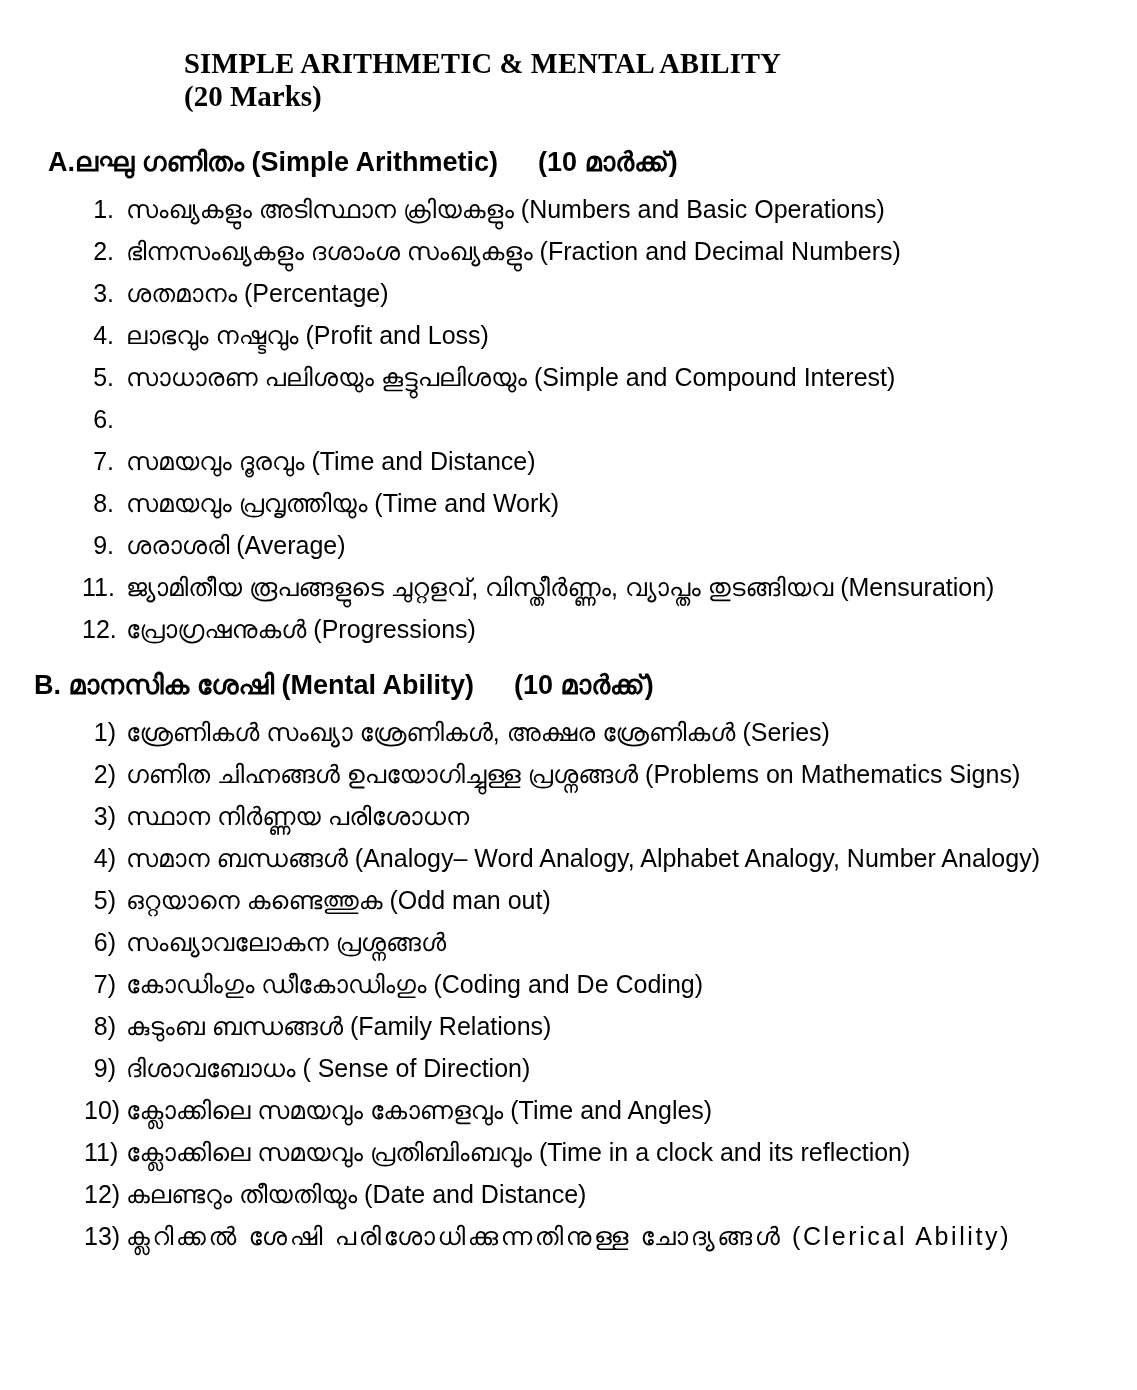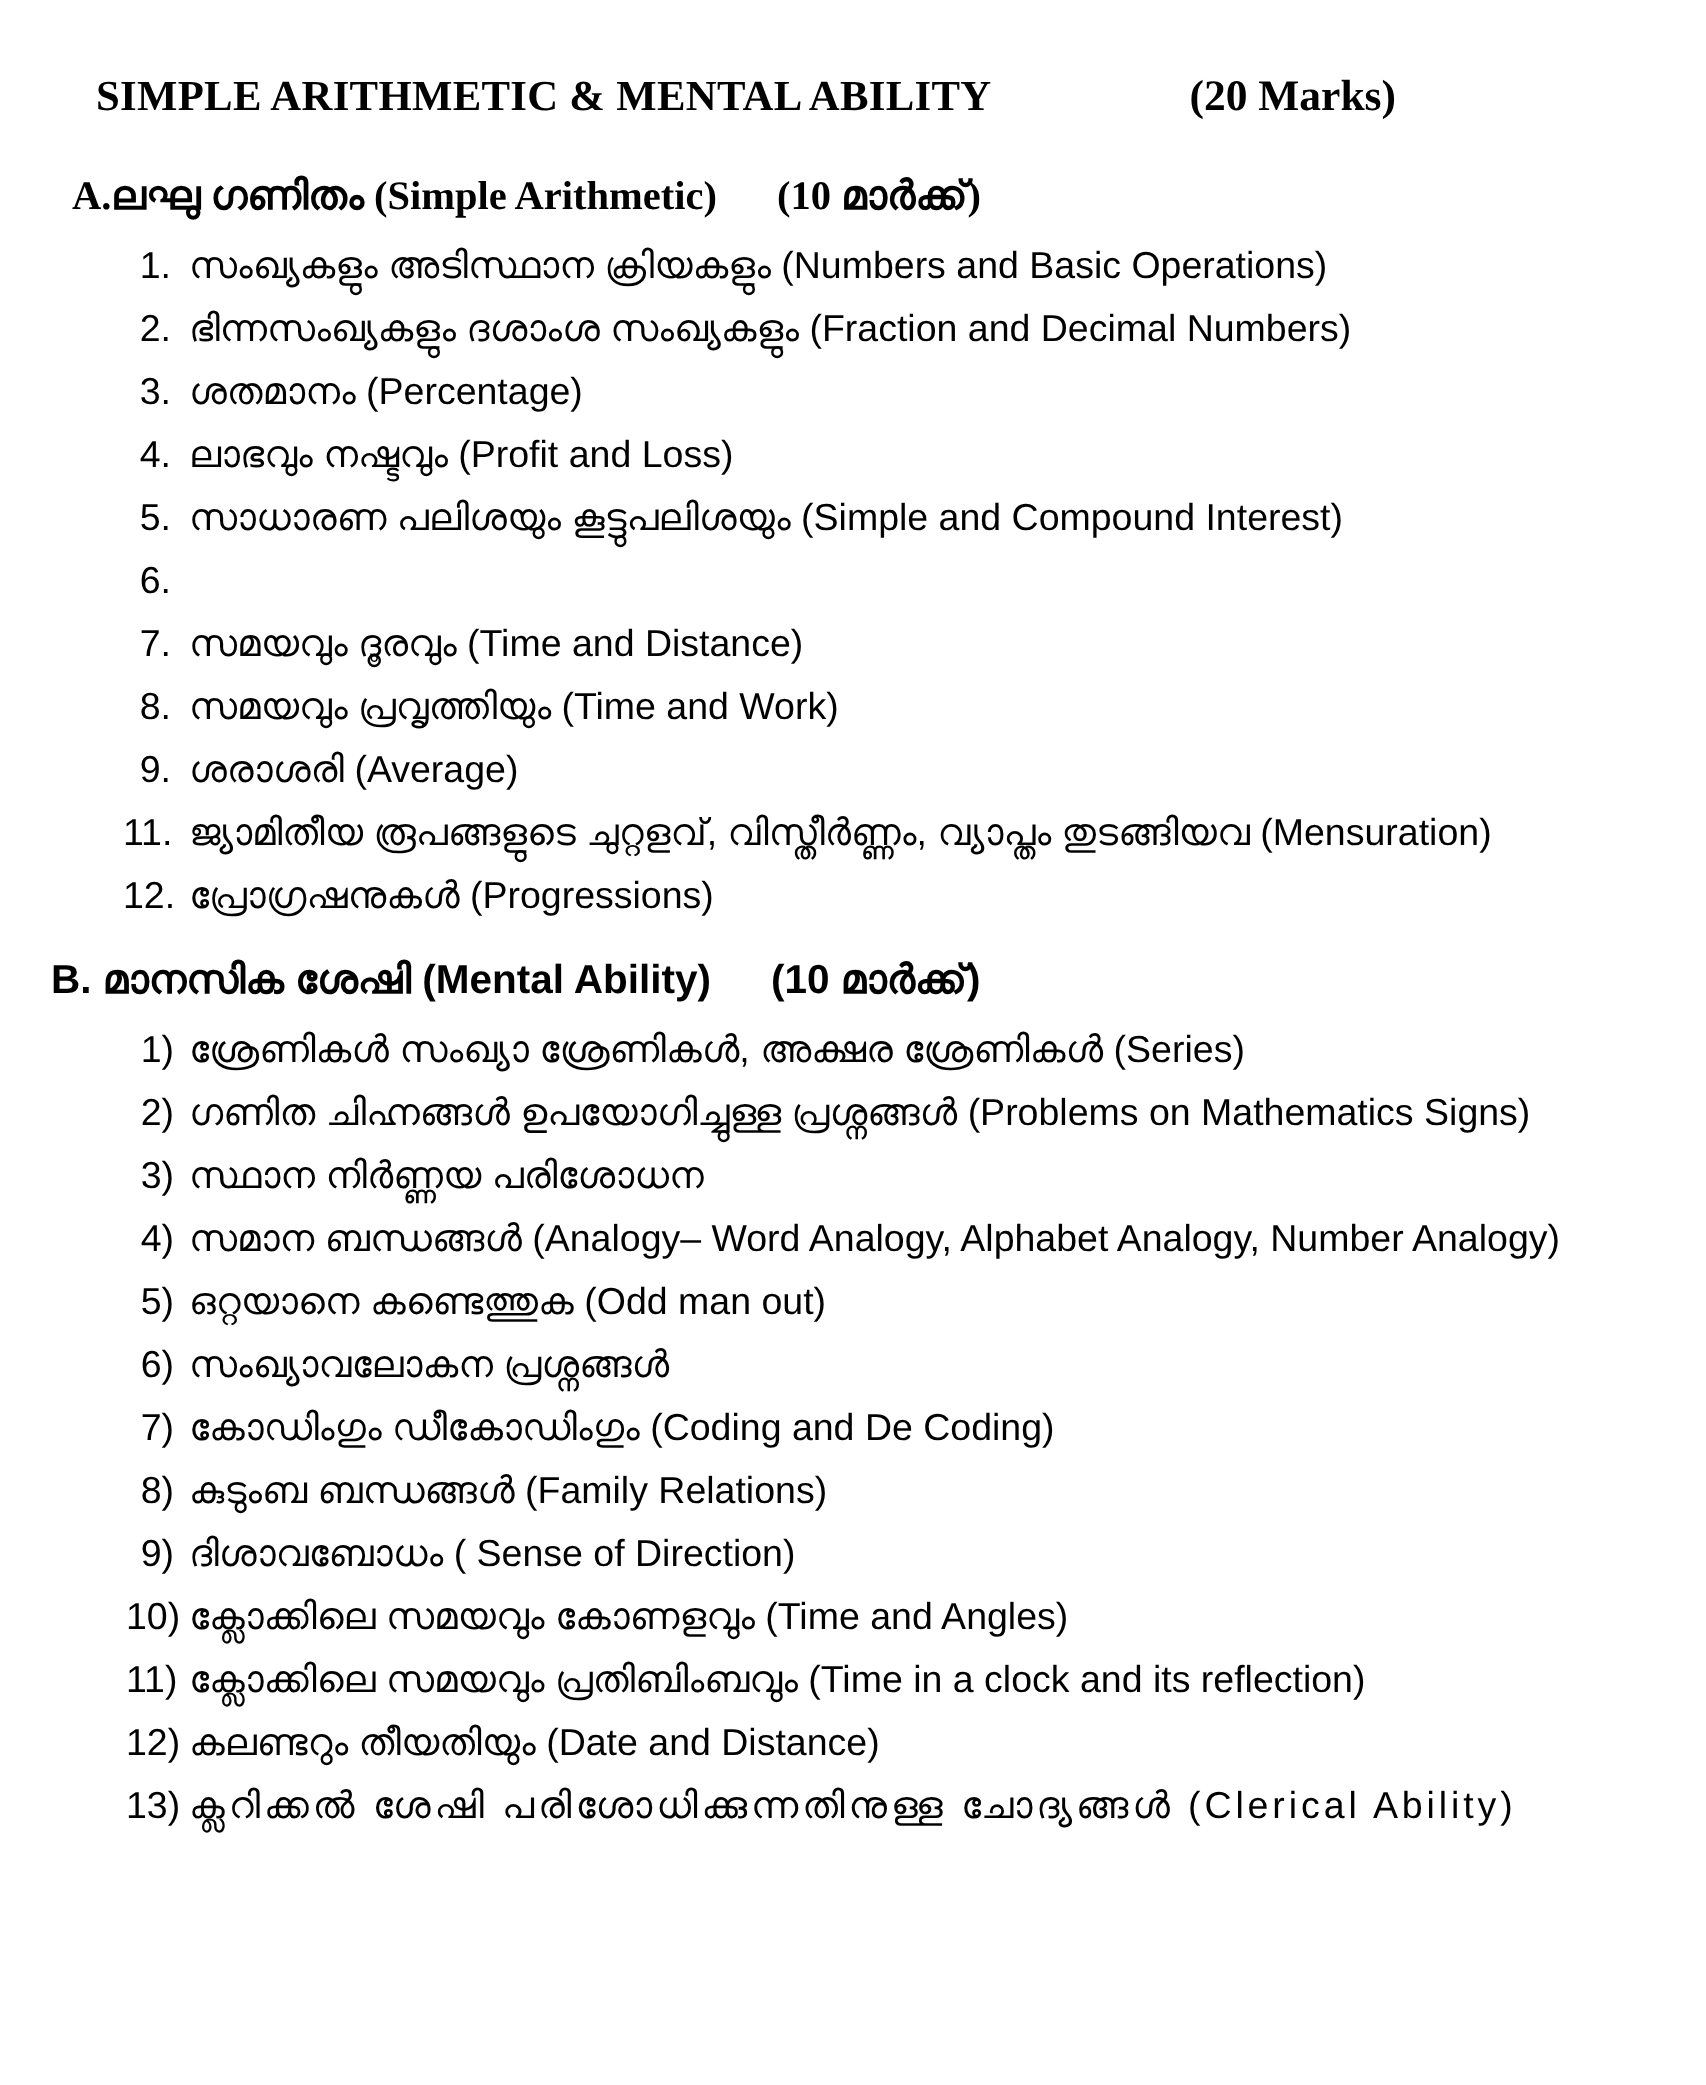--- a/index.html
+++ b/index.html
@@ -19,22 +19,23 @@
     width: 1137px;
     height: 1390px;
     padding: 0;
     box-sizing: border-box;
   }
 
   
   .doc-title-row {
     display: flex;
     align-items: baseline;
-    margin: 48px 0 0 16px;
+    margin: 48px 0 0 4px;
     padding-left: 48px;
+    flex-direction: column;
   }
   .doc-title {
     font-family: "Liberation Serif", serif;
     font-weight: bold;
     font-size: 28.5px;
     letter-spacing: 0.2px;
     white-space: nowrap;
   }
   .doc-marks {
     font-family: "Liberation Serif", serif;
@@ -52,21 +53,21 @@
     font-size: 27px;
     padding-left: 48px;
   }
   .section-head .sec-label {
     white-space: nowrap;
   }
   .section-head .sec-marks {
     margin-left: 40px;
     white-space: nowrap;
   }
-  #section-a-head { margin-top: 34px; font-family: Liberation Serif, serif; }
+  #section-a-head { margin-top: 34px; }
   #section-b-head { margin-top: 20px; padding-left: 34px; }
 
   
   ol.topic-list {
     list-style: none;
     margin: 10px 0 0 0;
     padding: 0;
   }
   ol.topic-list li {
     display: flex;

